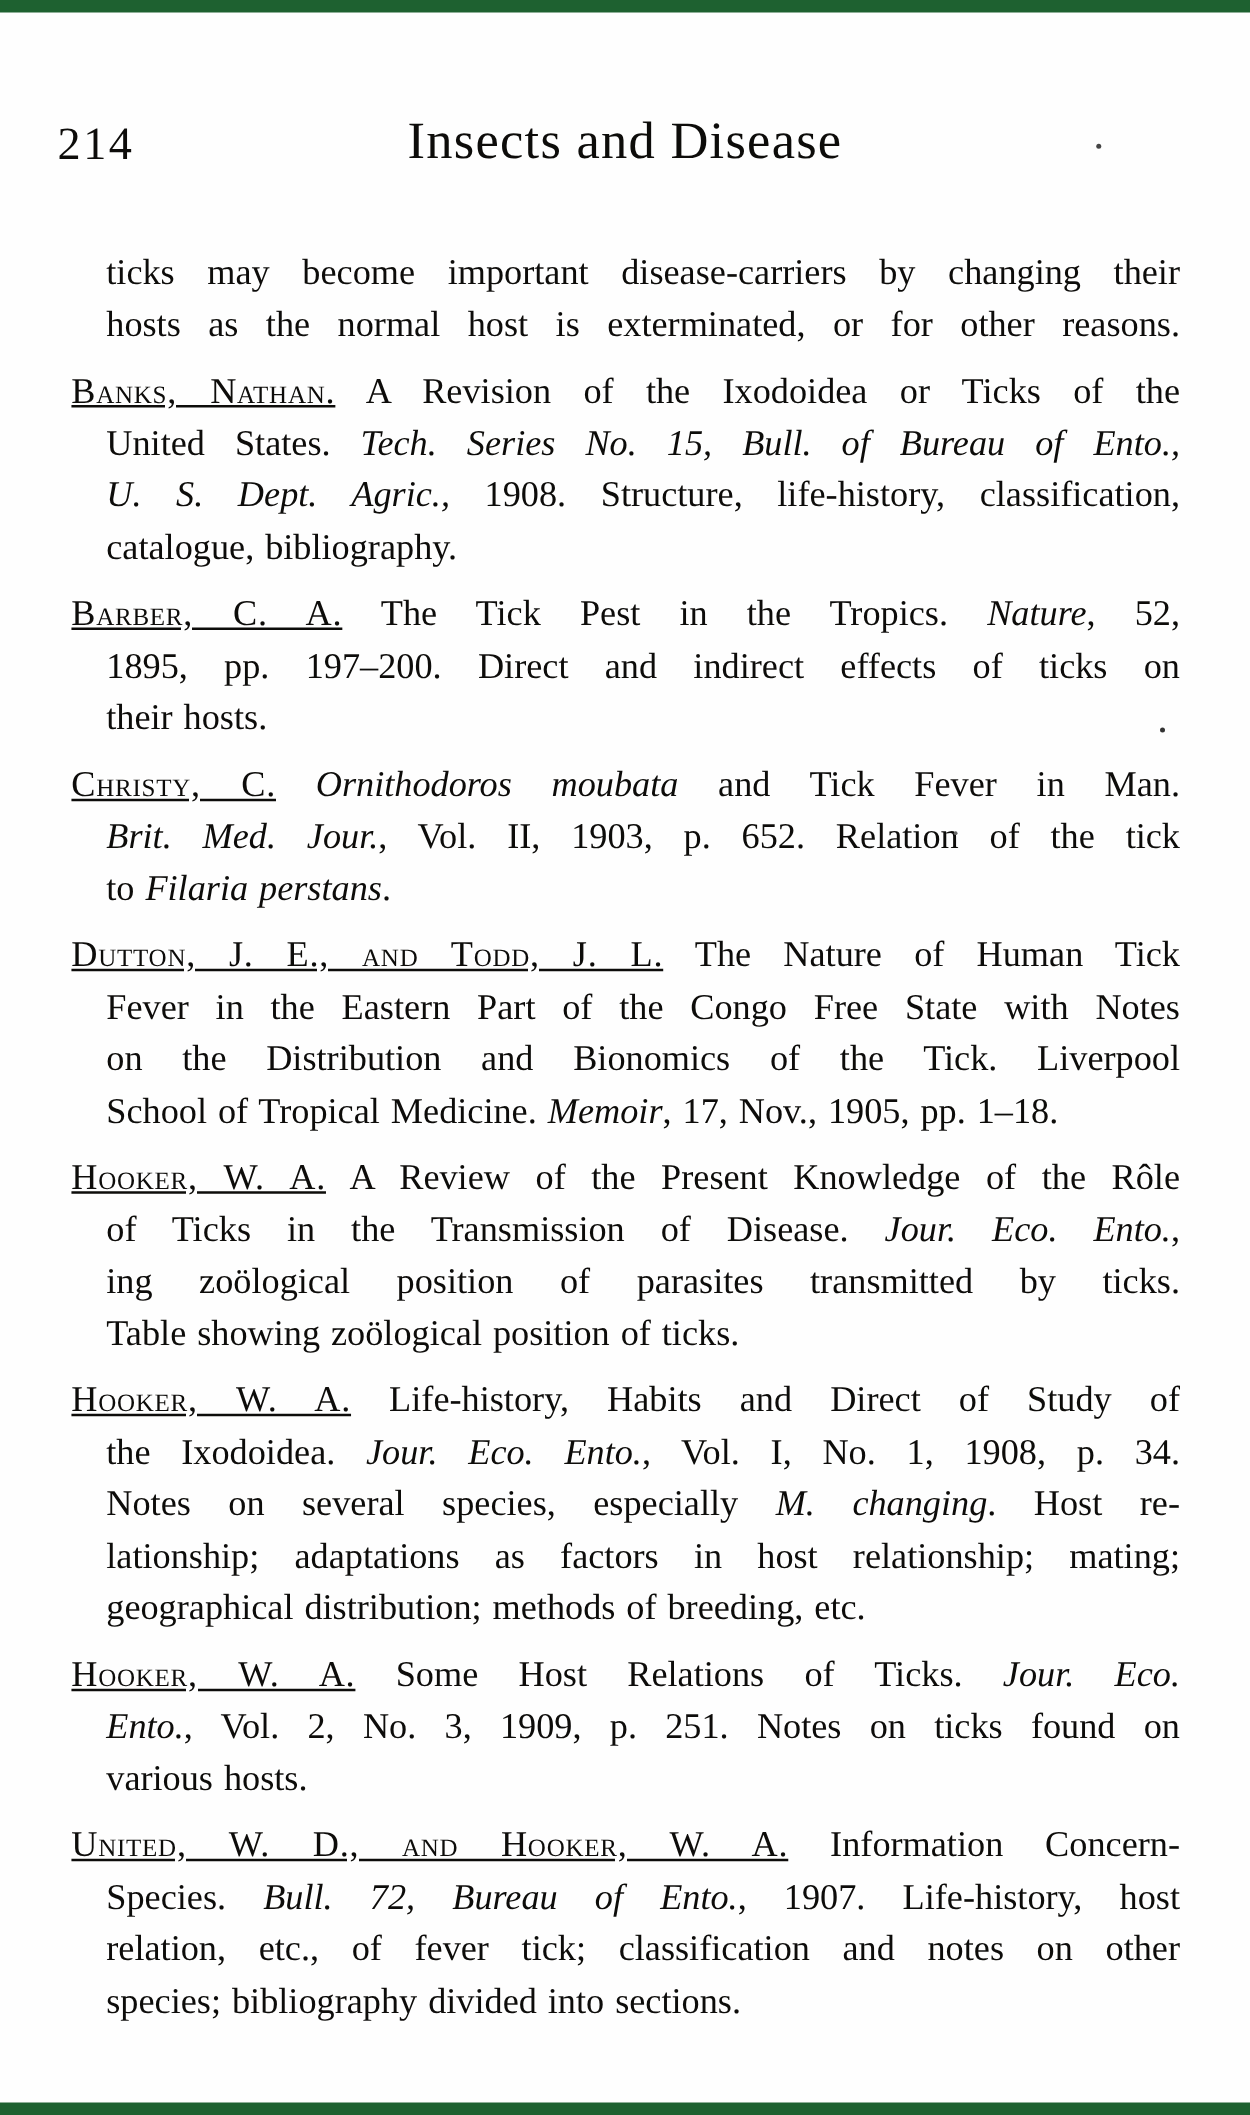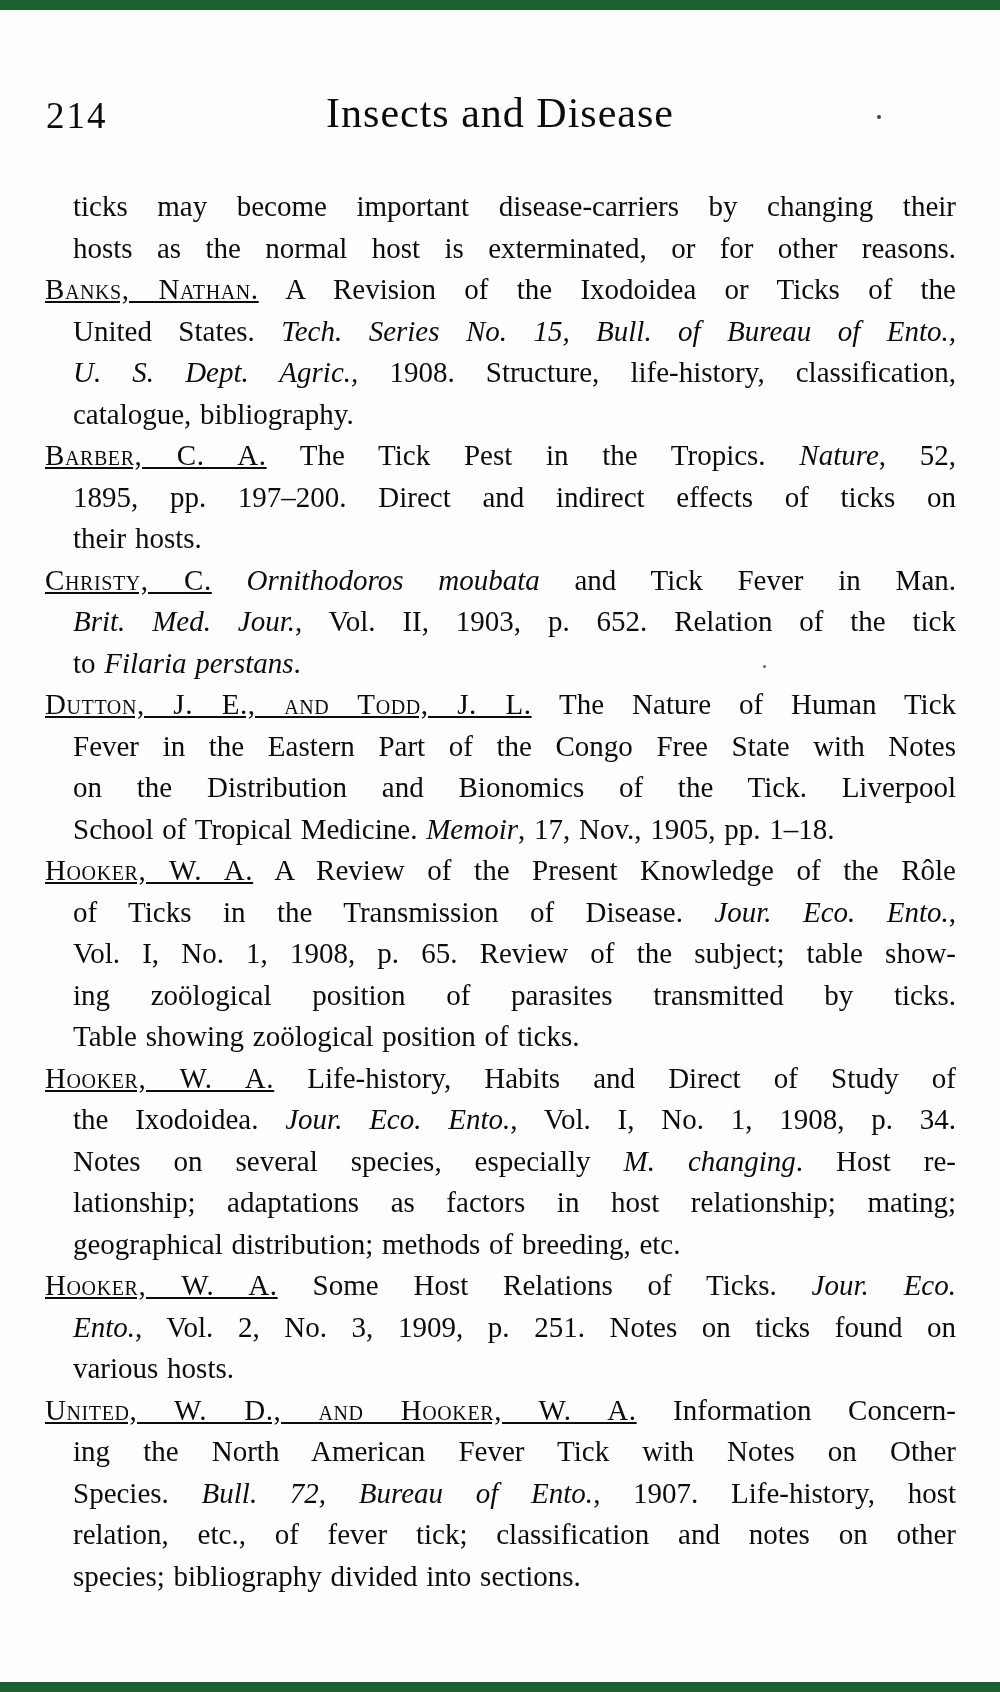--- a/index.html
+++ b/index.html
@@ -52,21 +52,21 @@
 
   .text-block {
     position: absolute;
     top: 186px;
     left: 45px;
     width: 911px;
     font-size: 29px;
     line-height: 41.5px;
     word-spacing: 1.5px;
   }
-  .entry { margin: 0; }
+  .entry { margin: 12px; }
   .line {
     text-align: justify;
     white-space: normal;
     overflow: hidden;
     height: 41.5px;
   }
   .line.jl { text-align-last: justify; }
   .line.ind { padding-left: 28px; }
   .line span.i { font-style: italic; }
   .line span.sc { font-variant: small-caps; letter-spacing: 0.6px; text-decoration: underline; }
@@ -114,39 +114,37 @@
     </div>
     <div class="entry">
       <div class="line jl"><span class="sc">Dutton, J. E., and Todd, J. L.</span><span class="n">  The Nature of Human Tick</span></div>
       <div class="line jl ind"><span class="n">Fever in the Eastern Part of the Congo Free State with Notes</span></div>
       <div class="line jl ind"><span class="n">on the Distribution and Bionomics of the Tick.  Liverpool</span></div>
       <div class="line ind"><span class="n">School of Tropical Medicine.  </span><span class="i">Memoir</span><span class="n">, 17, Nov., 1905, pp. 1–18.</span></div>
     </div>
     <div class="entry">
       <div class="line jl"><span class="sc">Hooker, W. A.</span><span class="n">  A Review of the Present Knowledge of the Rôle</span></div>
       <div class="line jl ind"><span class="n">of Ticks in the Transmission of Disease.  </span><span class="i">Jour. Eco. Ento.</span><span class="n">,</span></div>
-      <div class="line jl ind"><span class="n">Vol. I, No. 1, 1908, p. 65.  Review of the subject; table show-</span></div>
       <div class="line jl ind"><span class="n">ing zoölogical position of parasites transmitted by ticks.</span></div>
       <div class="line ind"><span class="n">Table showing zoölogical position of ticks.</span></div>
     </div>
     <div class="entry">
       <div class="line jl"><span class="sc">Hooker, W. A.</span><span class="n">  Life-history, Habits and Direct of Study of</span></div>
       <div class="line jl ind"><span class="n">the Ixodoidea.  </span><span class="i">Jour. Eco. Ento.</span><span class="n">, Vol. I, No. 1, 1908, p. 34.</span></div>
       <div class="line jl ind"><span class="n">Notes on several species, especially </span><span class="i">M. changing</span><span class="n">.  Host re-</span></div>
       <div class="line jl ind"><span class="n">lationship; adaptations as factors in host relationship; mating;</span></div>
       <div class="line ind"><span class="n">geographical distribution; methods of breeding, etc.</span></div>
     </div>
     <div class="entry">
       <div class="line jl"><span class="sc">Hooker, W. A.</span><span class="n">  Some Host Relations of Ticks.  </span><span class="i">Jour. Eco.</span></div>
       <div class="line jl ind"><span class="i">Ento.</span><span class="n">, Vol. 2, No. 3, 1909, p. 251.  Notes on ticks found on</span></div>
       <div class="line ind"><span class="n">various hosts.</span></div>
     </div>
     <div class="entry">
       <div class="line jl"><span class="sc">United, W. D., and Hooker, W. A.</span><span class="n">  Information Concern-</span></div>
-      <div class="line jl ind"><span class="n">ing the North American Fever Tick with Notes on Other</span></div>
       <div class="line jl ind"><span class="n">Species.  </span><span class="i">Bull. 72, Bureau of Ento.</span><span class="n">, 1907.  Life-history, host</span></div>
       <div class="line jl ind"><span class="n">relation, etc., of fever tick; classification and notes on other</span></div>
       <div class="line ind"><span class="n">species; bibliography divided into sections.</span></div>
     </div>
   </div>
 
 <div id="speck-1" class="speck"></div>
 <div id="speck-2" class="speck"></div>
 <div id="speck-3" class="speck"></div>
 

